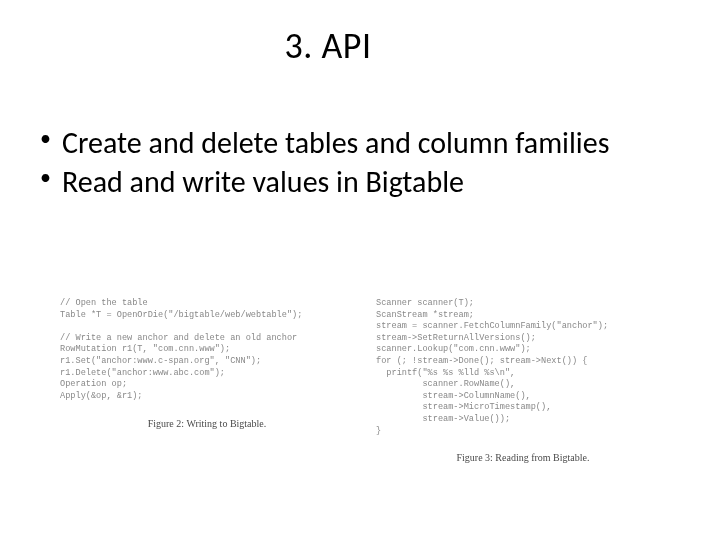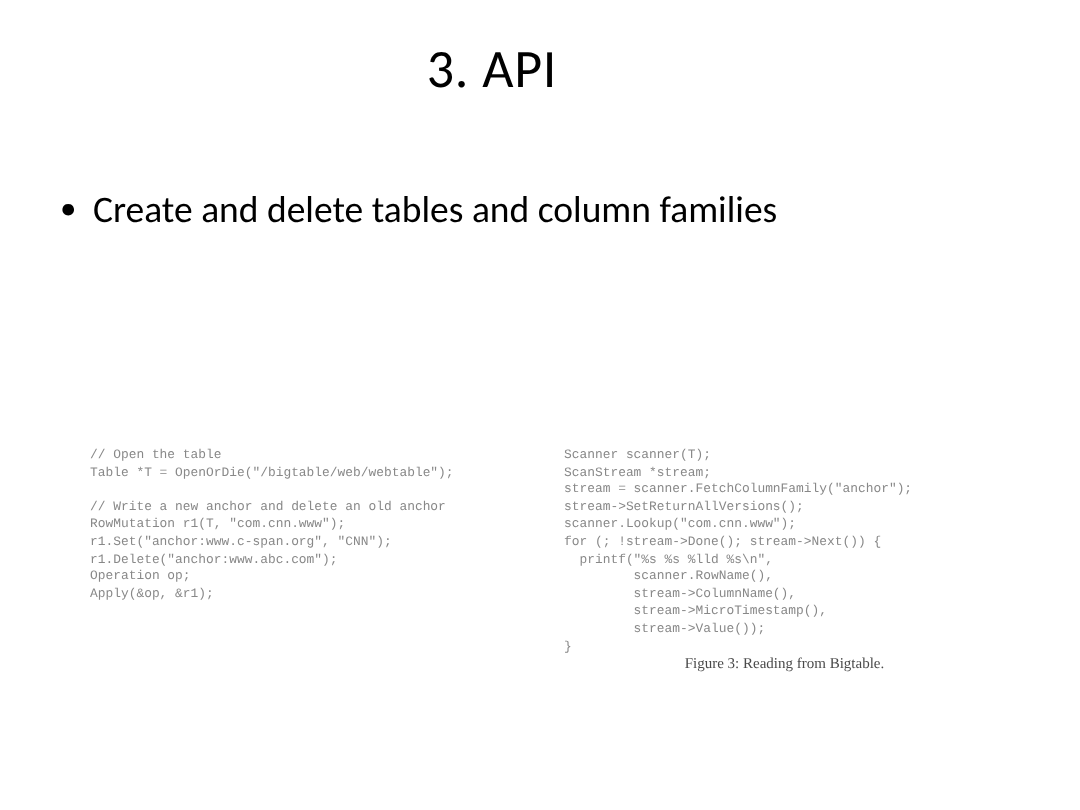--- a/index.html
+++ b/index.html
@@ -26,21 +26,21 @@
     text-align: center;
     font-size: 36px;
     font-weight: 400;
     letter-spacing: 0.5px;
   }
   .bullets {
     position: absolute;
     top: 125px;
     left: 36px;
     width: 650px;
-    font-size: 25px;
+    font-size: 30px;
     line-height: 1.22;
   }
   .bullets ul {
     margin: 0;
     padding: 0;
     list-style: none;
   }
   .bullets li {
     position: relative;
     padding-left: 26px;
@@ -74,47 +74,49 @@
     white-space: pre;
   }
   .fig .caption {
     margin-top: 16px;
     font-family: Georgia, "Times New Roman", serif;
     font-size: 10px;
     color: #4a4a4a;
     text-align: center;
   }
   .fig-right .caption {
-    margin-top: 0;
+    margin-top: 15px;
   }
 </style>
 </head>
 <body>
 
 <div class="slide">
 
   <div class="title">3. API</div>
 
   <div class="bullets">
     <ul>
       <li>Create and delete tables and column families</li>
+      <li>Read and write values in Bigtable</li>
     </ul>
   </div>
 
   <div class="code-figs">
     <div class="fig fig-left">
       <pre>// Open the table
 Table *T = OpenOrDie("/bigtable/web/webtable");
 
 // Write a new anchor and delete an old anchor
 RowMutation r1(T, "com.cnn.www");
 r1.Set("anchor:www.c-span.org", "CNN");
 r1.Delete("anchor:www.abc.com");
 Operation op;
 Apply(&amp;op, &amp;r1);</pre>
+      <div class="caption">Figure 2: Writing to Bigtable.</div>
     </div>
     <div class="fig fig-right">
       <pre>Scanner scanner(T);
 ScanStream *stream;
 stream = scanner.FetchColumnFamily("anchor");
 stream-&gt;SetReturnAllVersions();
 scanner.Lookup("com.cnn.www");
 for (; !stream-&gt;Done(); stream-&gt;Next()) {
   printf("%s %s %lld %s\n",
          scanner.RowName(),

